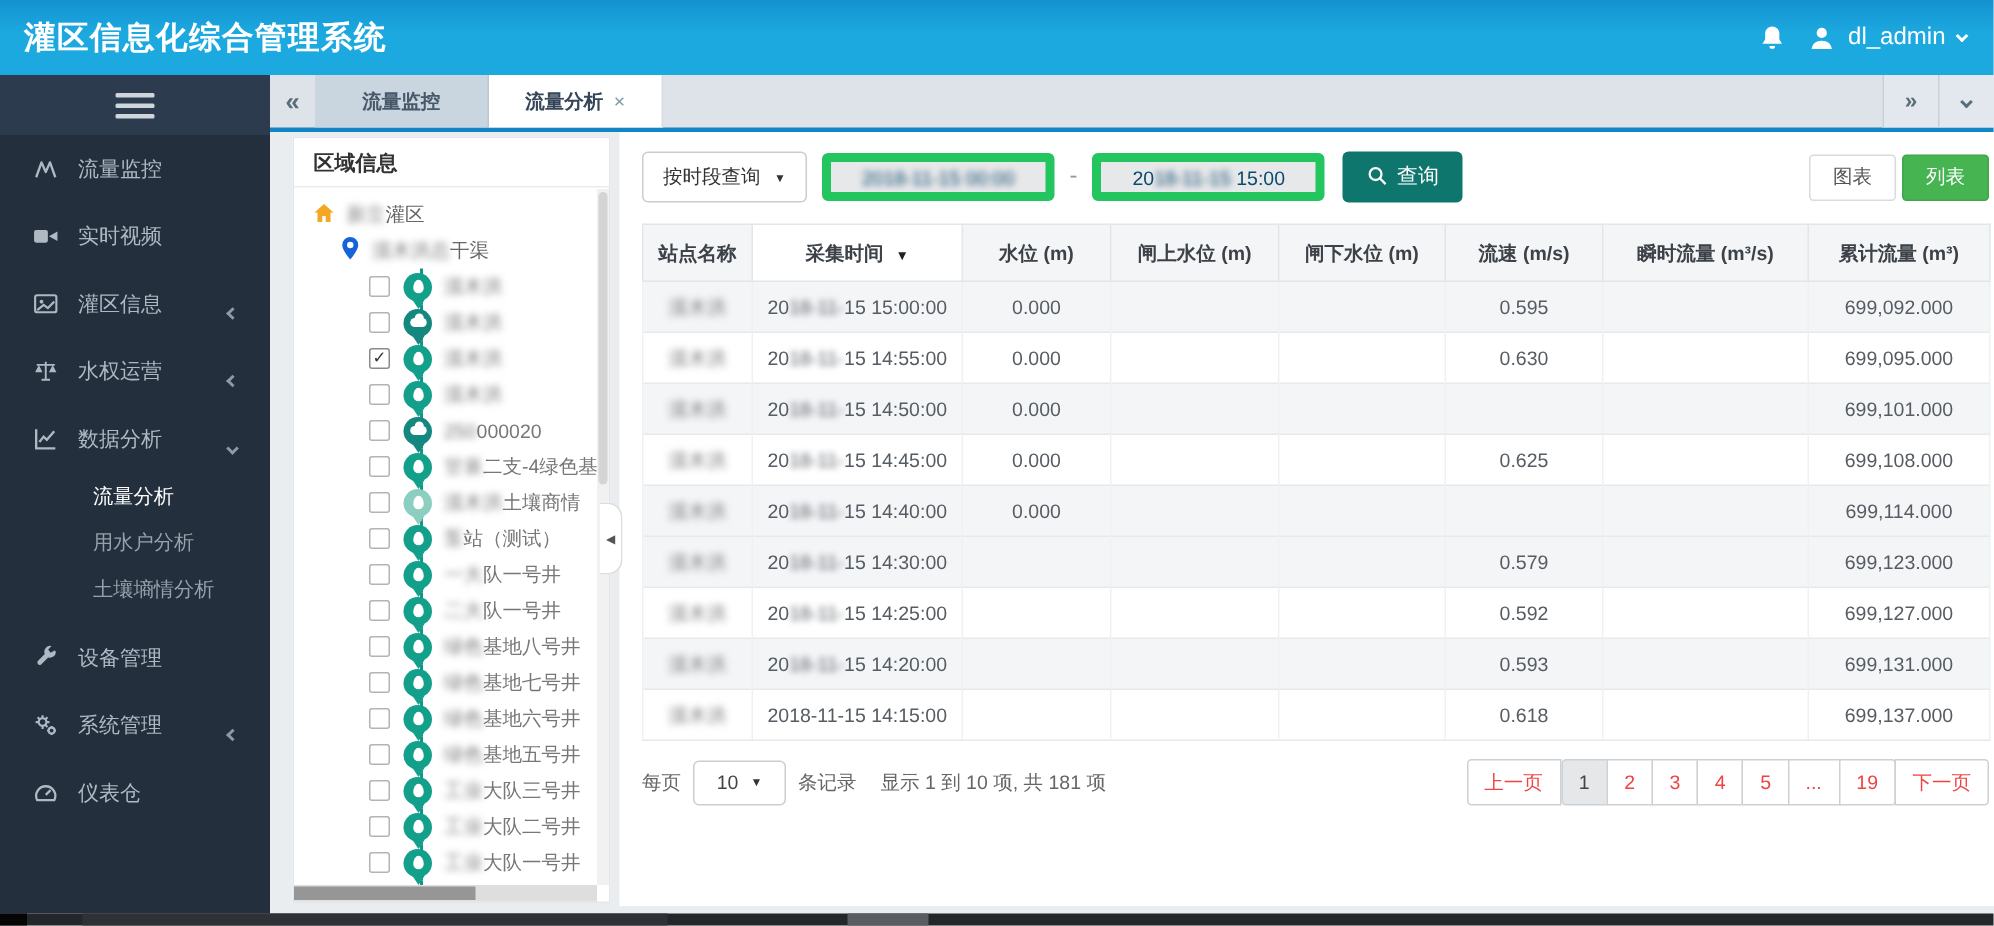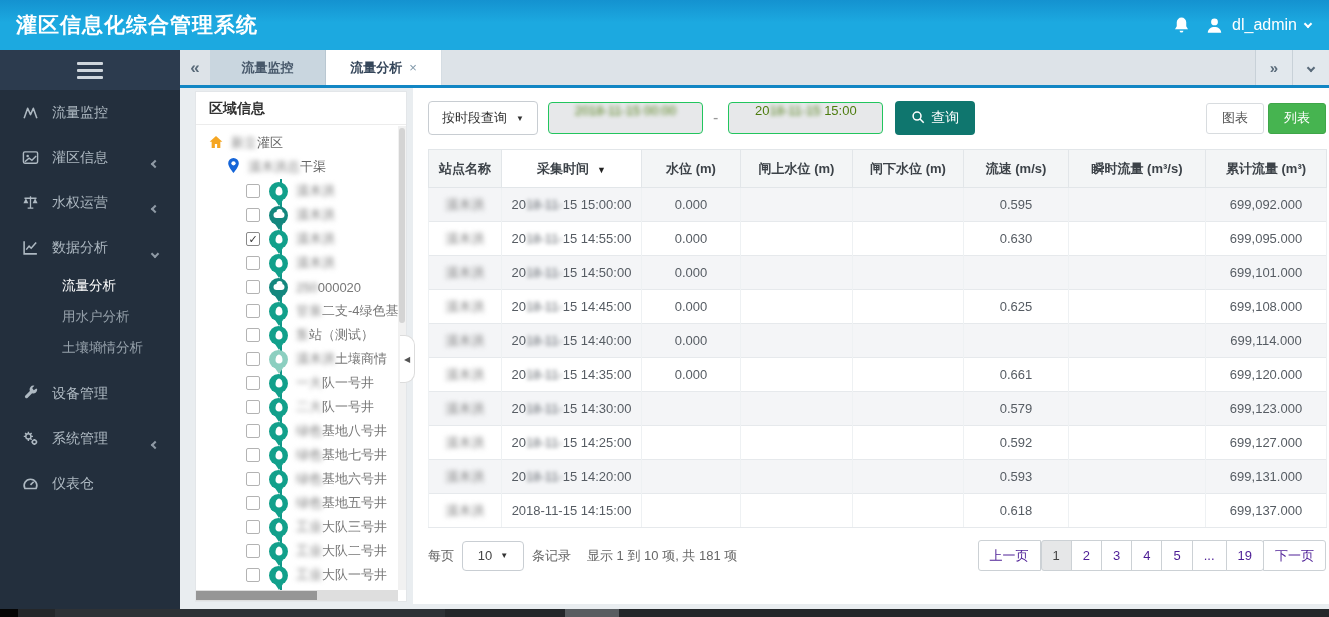--- a/index.html
+++ b/index.html
@@ -89,22 +89,22 @@
 
   
   .main-panel { position:absolute; left:221px; top:-3px; width:928px; height:516px;
     background:#fff; padding:13px 15px 0 15px; }
   .query-row { display:flex; align-items:center; }
   .mode-select { height:34px; min-width:110px; border:1px solid #c8cdd2; border-radius:4px;
     background:#fff; display:flex; align-items:center; justify-content:center; gap:9px;
     font-size:13px; color:#333; padding:0 10px; cursor:pointer; }
   .caret { font-size:8px; color:#333; }
   .date-input { height:32px; width:155px; margin-left:10px; background:#e7e8ea;
-    border:1px solid #22c55e; border-radius:4px; display:flex; align-items:flex-start;
-    justify-content:center; font-size:13px; color:#4d7c0f; cursor:pointer; }
+    border:6px solid #22c55e; border-radius:4px; display:flex; align-items:center;
+    justify-content:center; font-size:13px; color:#0c4a6e; cursor:pointer; }
   .date-dash { margin-left:10px; color:#999; }
   .search-btn { height:34px; margin-left:12px; padding:0 16px; background:#0f766e; color:#fff;
     border:none; border-radius:4px; font-size:14px; display:flex; align-items:center; gap:6px;
     cursor:pointer; font-family:inherit; }
   .view-toggle { margin-left:auto; display:flex; gap:4px; }
   .view-btn { height:31px; padding:0 15px; font-size:13px; border-radius:3px; cursor:pointer;
     display:flex; align-items:center; font-family:inherit; }
   .view-btn.chart { background:#fff; border:1px solid #d8dcdf; color:#555; }
   .view-btn.list { background:#46b450; border:1px solid #3fa649; color:#fff; }
 
@@ -121,21 +121,21 @@
   .blur-t { filter:blur(2.6px); color:#777; }
   .blur-d { filter:blur(2px); }
 
   .pager-row { display:flex; align-items:center; margin-top:12px; font-size:13px; color:#666; }
   .perpage-select { height:30px; width:62px; margin:0 8px; border:1px solid #c9ced3; border-radius:4px;
     display:flex; align-items:center; justify-content:center; gap:8px; color:#444; cursor:pointer; background:#fff; }
   .pager-summary { margin-left:16px; }
   .page-btns { margin-left:auto; display:flex; }
   .page-btn { min-width:31px; height:31px; padding:0 11px; display:flex; align-items:center;
     justify-content:center; background:#fff; border:1px solid #ccd1d5; margin-left:-1px;
-    font-size:13px; color:#4c1d95; cursor:pointer; font-family:inherit; }
+    font-size:13px; color:#ef4444; cursor:pointer; font-family:inherit; }
   .page-btn:first-child { border-radius:3px 0 0 3px; margin-left:0; }
   .page-btn:last-child { border-radius:0 3px 3px 0; }
   .page-btn.active { background:#e6e7e8; color:#444; }
 
   
   .bottom-bar { position:absolute; left:0; top:609px; width:1329px; height:8px; background:#24272a; }
   .bottom-bar .seg-black { position:absolute; left:0; top:0; width:18px; height:8px; background:#050505; }
   .bottom-bar .seg-mid { position:absolute; left:55px; top:0; width:390px; height:8px; background:#2e3236; }
   .bottom-bar .thumb { position:absolute; left:565px; top:0; width:54px; height:8px; background:#595d61; }
 </style>
@@ -173,20 +173,27 @@
         </div>
     </div>
     <div>
         <div class="s-item">
           <span class="s-ico"><svg viewBox="0 0 24 24" fill="none" stroke="currentColor" stroke-width="2.2" stroke-linejoin="round">
               <path d="M3 20L8 6l4 9 4-9 5 14"></path>
             </svg></span>
           <span>流量监控</span>
         </div>
         <div class="s-item">
+          <span class="s-ico"><svg viewBox="0 0 24 24" fill="currentColor">
+              <rect x="1" y="6" width="13" height="12" rx="2"></rect>
+              <path d="M15 12l8-4.5v9z"></path>
+            </svg></span>
+          <span>实时视频</span>
+        </div>
+        <div class="s-item">
           <span class="s-ico"><svg viewBox="0 0 24 24" fill="none" stroke="currentColor" stroke-width="2">
               <rect x="2" y="4" width="20" height="16" rx="2"></rect>
               <circle cx="8" cy="10" r="1.8" fill="currentColor" stroke="none"></circle>
               <path d="M4 18l6-5 4 3 6-6"></path>
             </svg></span>
           <span>灌区信息</span>
           <span class="s-chev"><span class="chev-l"></span></span>
         </div>
         <div class="s-item">
           <span class="s-ico"><svg viewBox="0 0 24 24" stroke="currentColor" stroke-width="1.8" fill="none">
@@ -314,31 +321,31 @@
             </div>
             <div class="t-item">
               <span class="t-check"></span>
               <span class="pin drop">
                 <i></i>
               </span>
               <span><span class="blur-t">甘泉</span><span>二支-4绿色基地</span></span>
             </div>
             <div class="t-item">
               <span class="t-check"></span>
+              <span class="pin light">
+                <i></i>
+              </span>
+              <span><span class="blur-t">漠木洪</span><span>土壤商情</span></span>
+            </div>
+            <div class="t-item">
+              <span class="t-check"></span>
               <span class="pin drop">
                 <i></i>
               </span>
               <span><span class="blur-t">泵</span><span>站（测试）</span></span>
-            </div>
-            <div class="t-item">
-              <span class="t-check"></span>
-              <span class="pin light">
-                <i></i>
-              </span>
-              <span><span class="blur-t">漠木洪</span><span>土壤商情</span></span>
             </div>
             <div class="t-item">
               <span class="t-check"></span>
               <span class="pin drop">
                 <i></i>
               </span>
               <span><span class="blur-t">一大</span><span>队一号井</span></span>
             </div>
             <div class="t-item">
               <span class="t-check"></span>
@@ -505,30 +512,20 @@
             <tr class="alt">
               <td><span class="blur-t">漠木洪</span></td>
               <td><span>20</span><span class="blur-d">18-11-</span><span>15 14:40:00</span></td>
               <td>0.000</td>
               <td></td>
               <td></td>
               <td></td>
               <td></td>
               <td>699,114.000</td>
             </tr>
-            <tr>
-              <td><span class="blur-t">漠木洪</span></td>
-              <td><span>20</span><span class="blur-d">18-11-</span><span>15 14:35:00</span></td>
-              <td>0.000</td>
-              <td></td>
-              <td></td>
-              <td>0.661</td>
-              <td></td>
-              <td>699,120.000</td>
-            </tr>
             <tr class="alt">
               <td><span class="blur-t">漠木洪</span></td>
               <td><span>20</span><span class="blur-d">18-11-</span><span>15 14:30:00</span></td>
               <td></td>
               <td></td>
               <td></td>
               <td>0.579</td>
               <td></td>
               <td>699,123.000</td>
             </tr>

